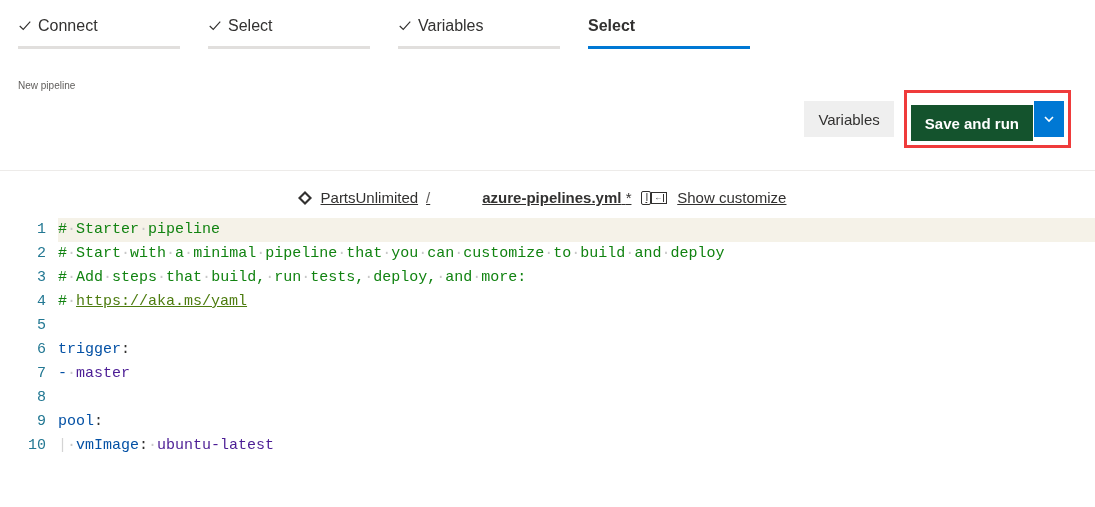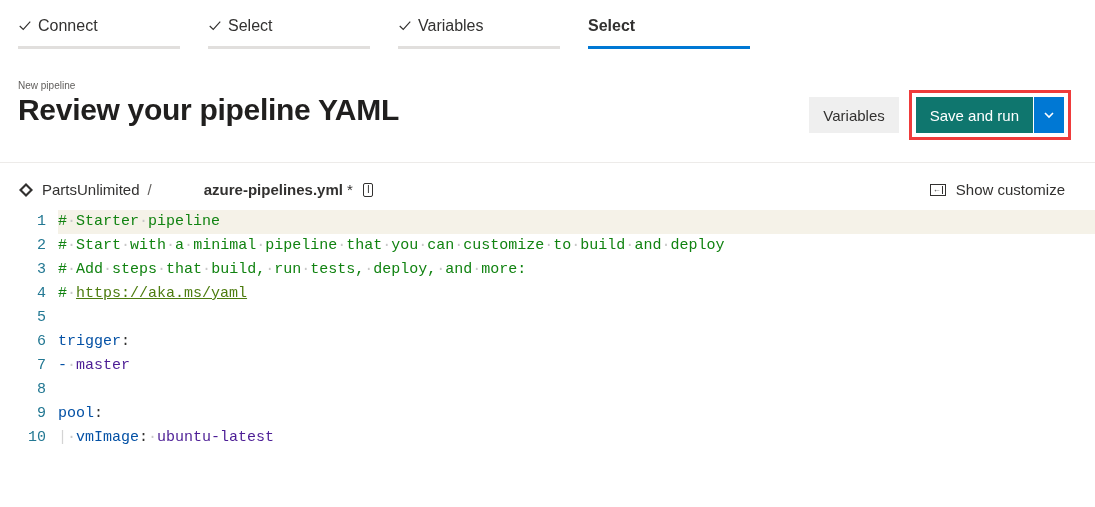--- a/index.html
+++ b/index.html
@@ -37,31 +37,32 @@
     }
     .subtitle { font-size: 10px; color: #605e5c; margin-bottom: 2px; }
     .page-title { font-size: 30px; font-weight: 700; color: #201f1e; letter-spacing: -0.3px; }
     .header-actions { display: flex; align-items: center; gap: 10px; margin-top: 10px; }
     .btn {
       display: inline-flex; align-items: center; justify-content: center;
       height: 36px; padding: 16px 14px; font-size: 15px;
       border: none; cursor: pointer;
     }
     .btn-secondary { background: #efefef; color: #323130; }
-    .btn-primary { background: #0f766e; color: #fff; font-weight: 400; }
+    .btn-primary { background: #14532d; color: #fff; font-weight: 700; margin-top: 8px; }
     .btn-chevron { background: #0078d4; color: #fff; width: 30px; height: 36px; padding: 0; }
     .save-group {
       display: flex; align-items: center;
       border: 3px solid #ef3b3b;
       padding: 4px;
     }
     .save-group .btn-primary { margin-right: 1px; }
     .file-bar {
-      display: flex; justify-content: space-between; align-items: center;
+      display: flex; justify-content: center; align-items: center;
       padding: 18px 30px 12px 18px;
+      text-decoration: underline;
     }
     .breadcrumb { display: flex; align-items: center; gap: 8px; font-size: 15px; }
     .repo-icon-svg { width: 16px; height: 16px; }
     .crumb-sep { color: #605e5c; }
     .filename { font-weight: 600; margin-left: 44px; }
     .modified-star { font-weight: 400; }
     .rename-icon { margin-left: 2px; border: 1px solid #323130; padding: 0 3px; font-size: 10px; letter-spacing: -1px; border-radius: 2px; display: inline-flex; align-items: center; height: 14px; line-height: 1; }
     .assistant-btn {
       display: flex; align-items: center; gap: 10px;
       background: none; border: none; font-size: 15px; color: #323130;
@@ -130,21 +131,20 @@
     <div class="step-row">
       <span class="step-label">Select</span>
     </div>
     <div class="step-track"></div>
   </div>
 </div>
 
 <div class="header-area">
   <div>
     <div class="subtitle">New pipeline</div>
-    <div class="page-title">Review your pipeline YAML</div>
   </div>
   <div class="header-actions">
     <button class="btn btn-secondary">Variables</button>
     <div class="save-group">
       <button class="btn btn-primary">Save and run</button>
       <button class="btn btn-chevron">
         <svg width="12" height="12" viewBox="0 0 12 12">
             <path d="M2 4 L6 8 L10 4" stroke="#fff" stroke-width="1.6" fill="none"></path>
           </svg>
       </button>

